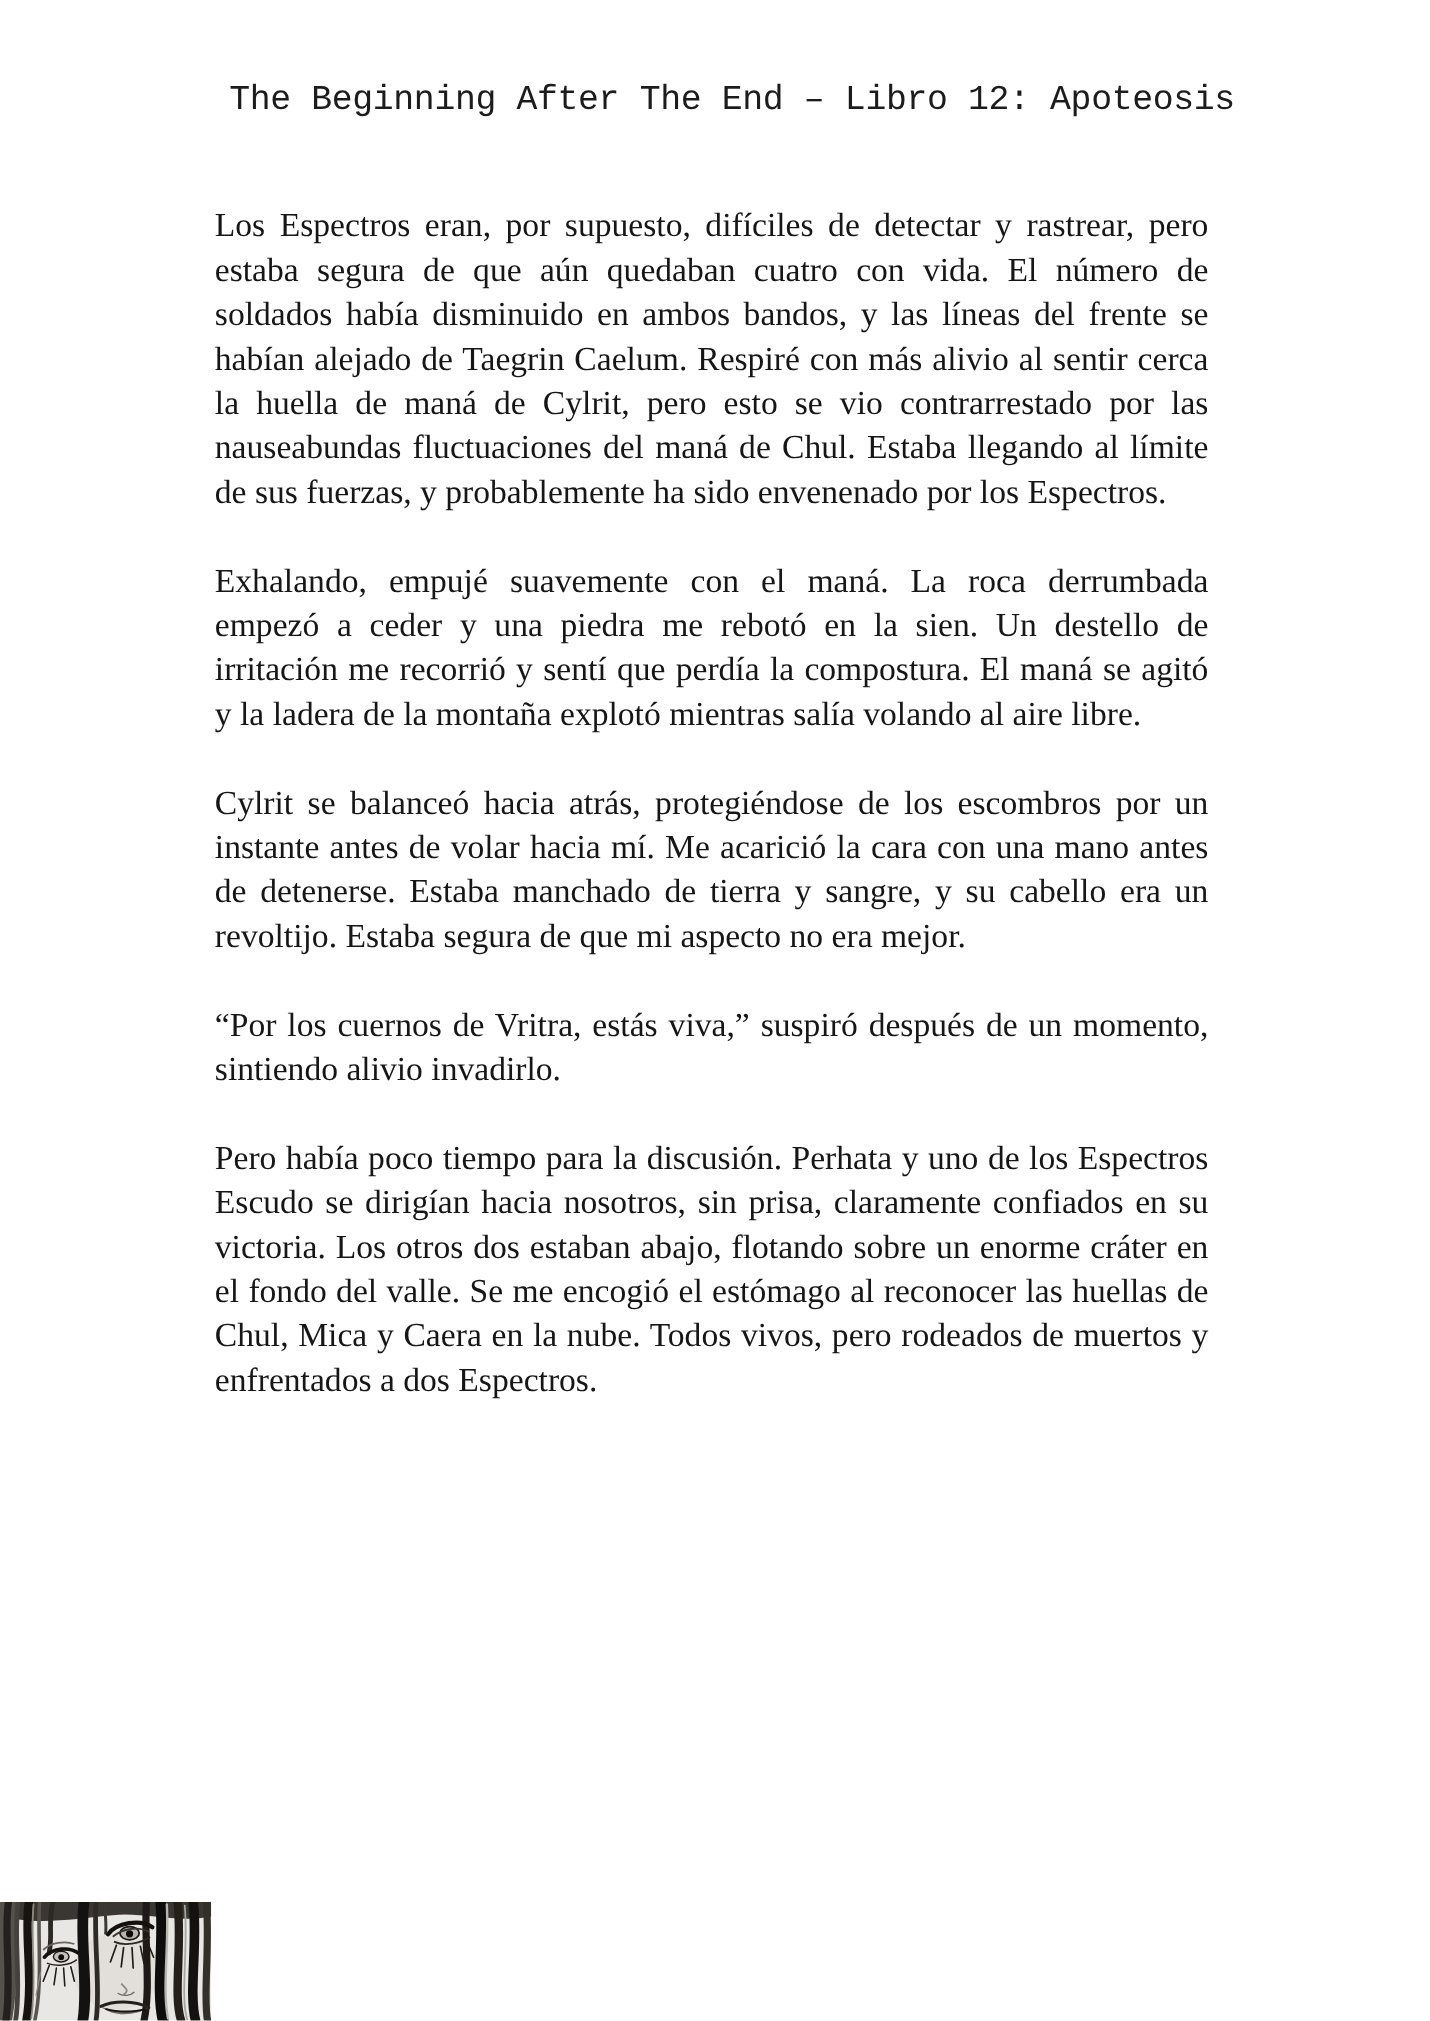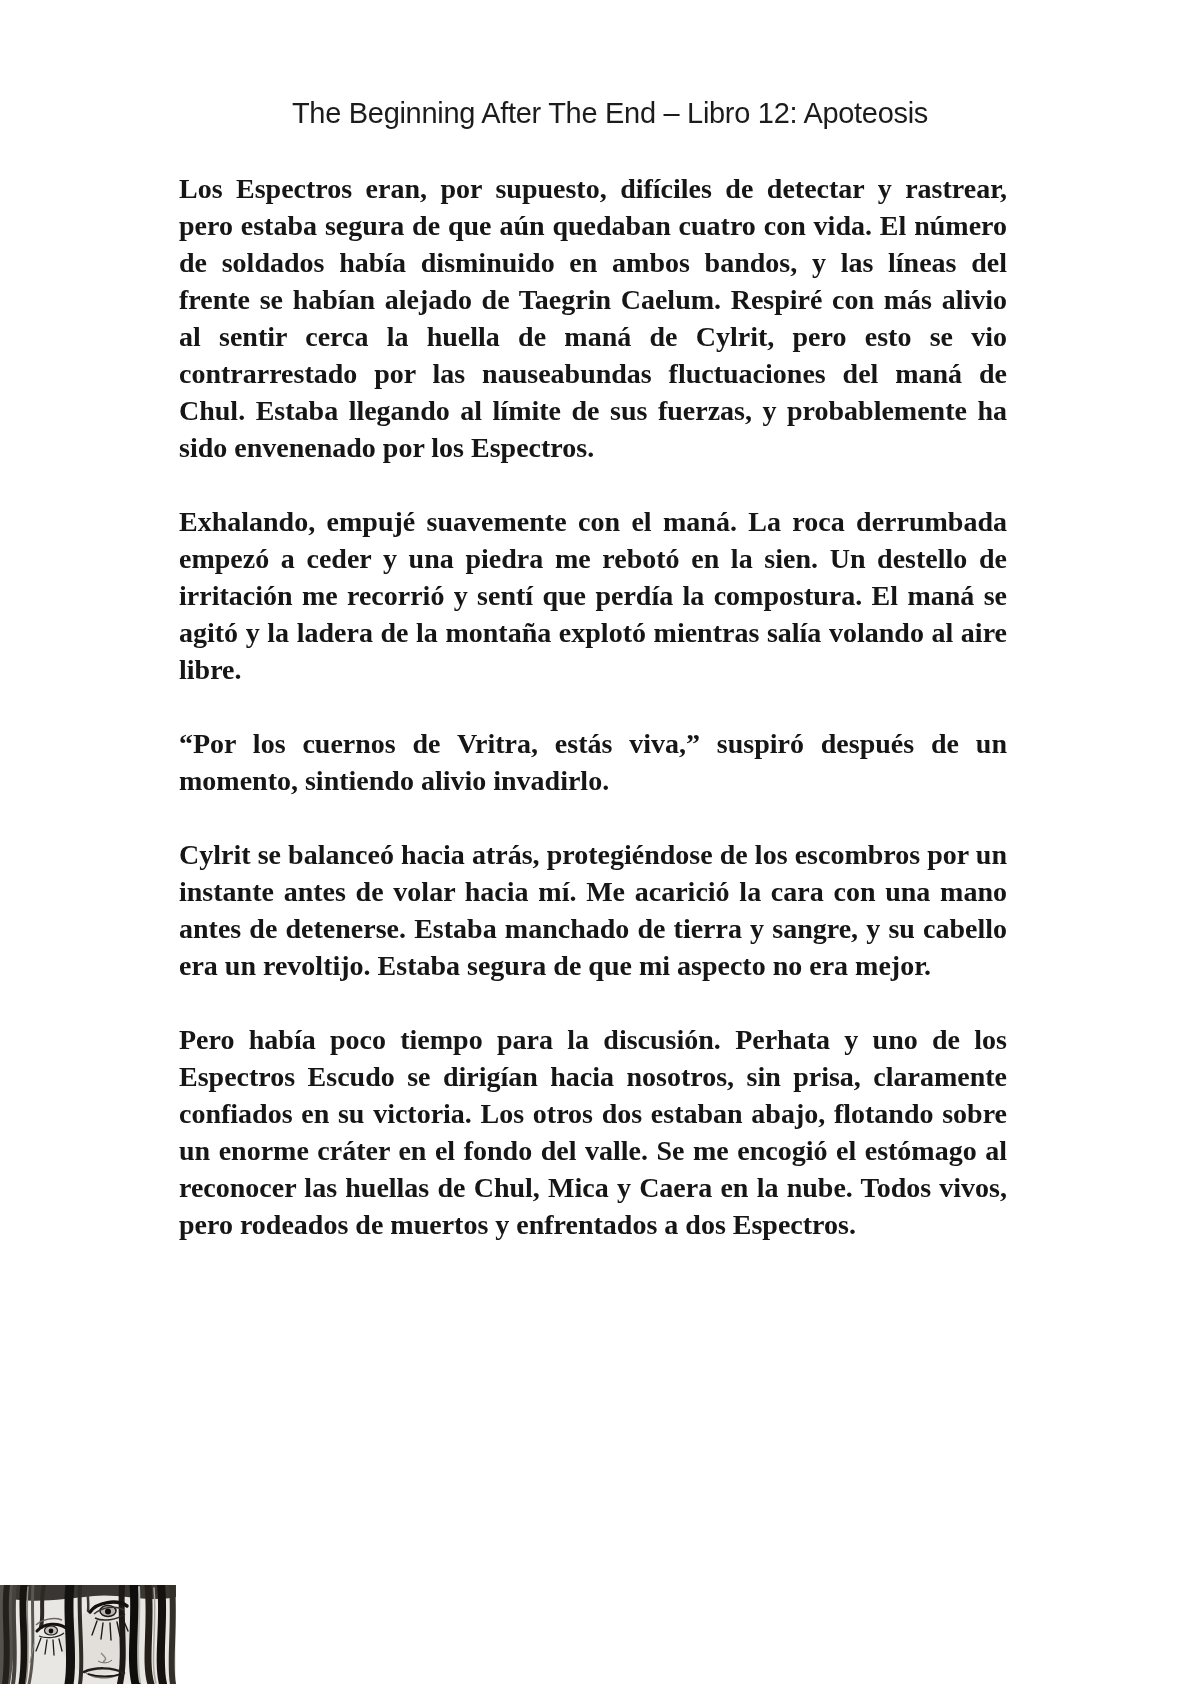--- a/index.html
+++ b/index.html
@@ -10,43 +10,42 @@
     font-family: "Liberation Serif", serif;
   }
   .page {
     position: relative;
     width: 1192px;
     height: 1684px;
     background: #ffffff;
     overflow: hidden;
   }
   .title-block {
-    padding-top: 93px;
+    padding-top: 64px;
     text-align: center;
-    font-family: Liberation Sans, sans-serif;
+    font-family: Liberation Mono, monospace;
     color: #1c1c1c;
     margin-left: 28px;
   }
   .title-line {
     font-size: 29px;
     line-height: 40px;
     letter-spacing: -0.3px;
     font-weight: 400;
   }
   .content {
     position: absolute;
     left: 179px;
     top: 170px;
     width: 828px;
     font-family: "Liberation Serif", serif;
     font-size: 28px;
     line-height: 37px;
     color: #161616;
     text-align: justify;
-    font-weight: bold;
   }
   .content p { margin: 0 0 37px 0; }
   .content p.tight { margin-bottom: 0; }
   .footer-art {
     position: absolute;
     left: 0;
     bottom: 0;
     width: 176px;
     height: 99px;
     display: block;
@@ -57,22 +56,22 @@
 
 <div class="page">
 
   <div class="title-block">
     <div class="title-line">The Beginning After The End – Libro 12: Apoteosis</div>
   </div>
 
   <div class="content">
     <p>Los Espectros eran, por supuesto, difíciles de detectar y rastrear, pero estaba segura de que aún quedaban cuatro con vida. El número de soldados había disminuido en ambos bandos, y las líneas del frente se habían alejado de Taegrin Caelum. Respiré con más alivio al sentir cerca la huella de maná de Cylrit, pero esto se vio contrarrestado por las nauseabundas fluctuaciones del maná de Chul. Estaba llegando al límite de sus fuerzas, y probablemente ha sido envenenado por los Espectros.</p>
     <p>Exhalando, empujé suavemente con el maná. La roca derrumbada empezó a ceder y una piedra me rebotó en la sien. Un destello de irritación me recorrió y sentí que perdía la compostura. El maná se agitó y la ladera de la montaña explotó mientras salía volando al aire libre.</p>
+    <p>Cylrit se balanceó hacia atrás, protegiéndose de los escombros por un instante antes de volar hacia mí. Me acarició la cara con una mano antes de detenerse. Estaba manchado de tierra y sangre, y su cabello era un revoltijo. Estaba segura de que mi aspecto no era mejor.</p>
     <p>“Por los cuernos de Vritra, estás viva,” suspiró después de un momento, sintiendo alivio invadirlo.</p>
-    <p>Cylrit se balanceó hacia atrás, protegiéndose de los escombros por un instante antes de volar hacia mí. Me acarició la cara con una mano antes de detenerse. Estaba manchado de tierra y sangre, y su cabello era un revoltijo. Estaba segura de que mi aspecto no era mejor.</p>
     <p>Pero había poco tiempo para la discusión. Perhata y uno de los Espectros Escudo se dirigían hacia nosotros, sin prisa, claramente confiados en su victoria. Los otros dos estaban abajo, flotando sobre un enorme cráter en el fondo del valle. Se me encogió el estómago al reconocer las huellas de Chul, Mica y Caera en la nube. Todos vivos, pero rodeados de muertos y enfrentados a dos Espectros.</p>
   </div>
 
   <svg class="footer-art" viewBox="0 0 176 99" xmlns="http://www.w3.org/2000/svg" preserveAspectRatio="none">
 
     <rect width="176" height="99" fill="#e9e7e4"></rect>
     <ellipse cx="97" cy="58" rx="36" ry="32" fill="#dcd8d2" opacity="0.55"></ellipse>
 
     <path d="M0,0 H176 V12 C148,18 118,8 94,11 C62,14 28,20 0,11 Z" fill="#3a3631"></path>
 

